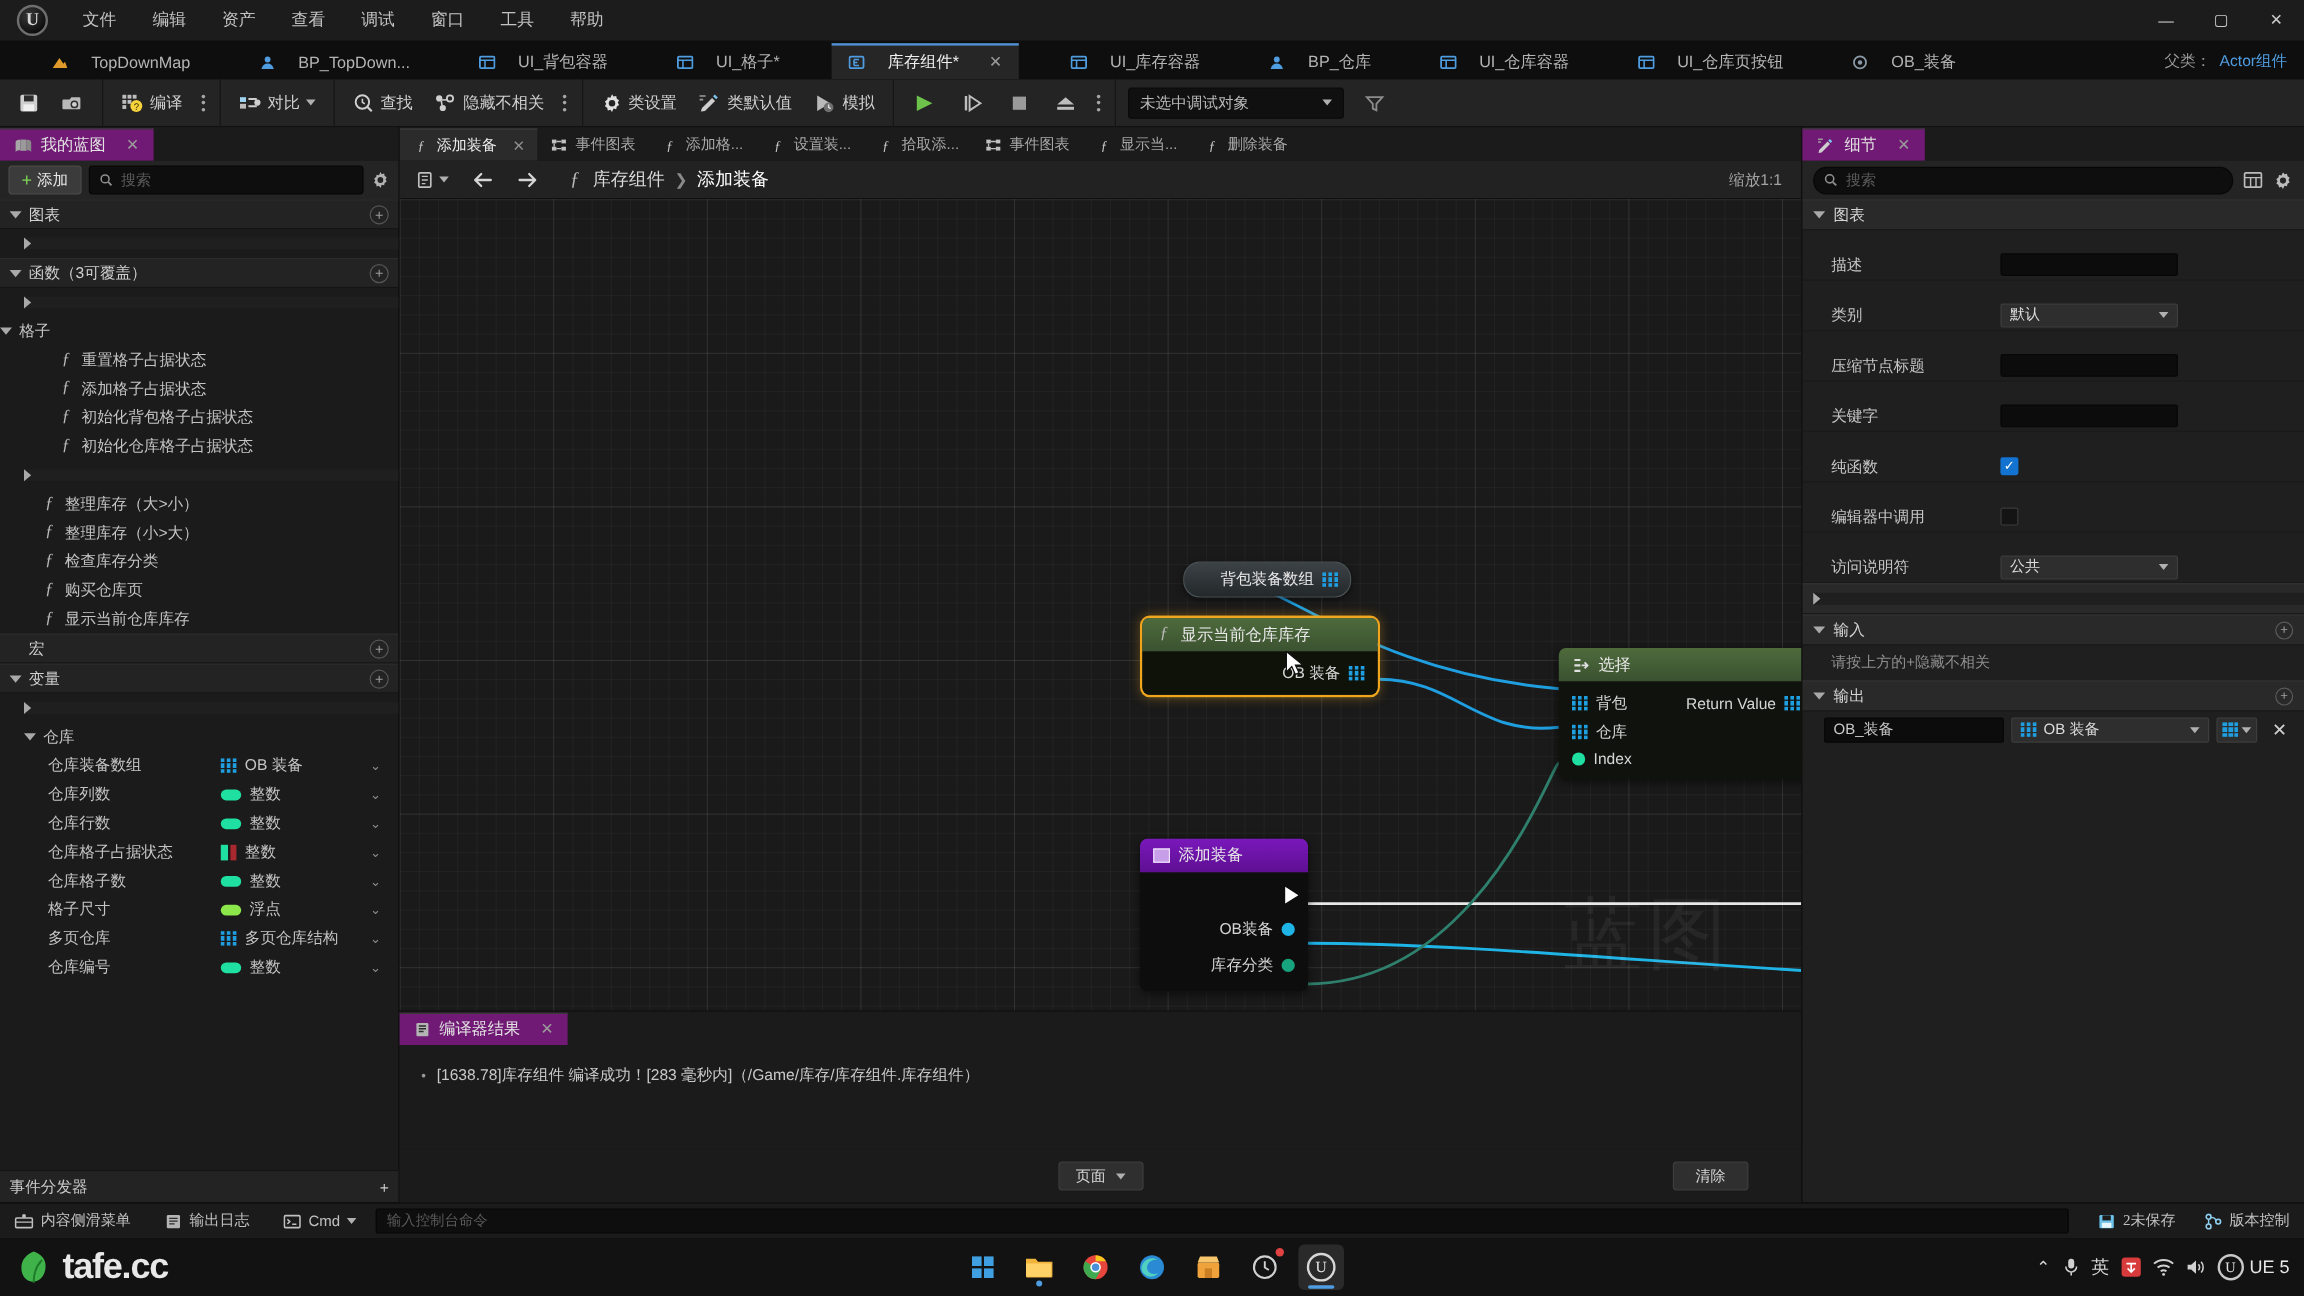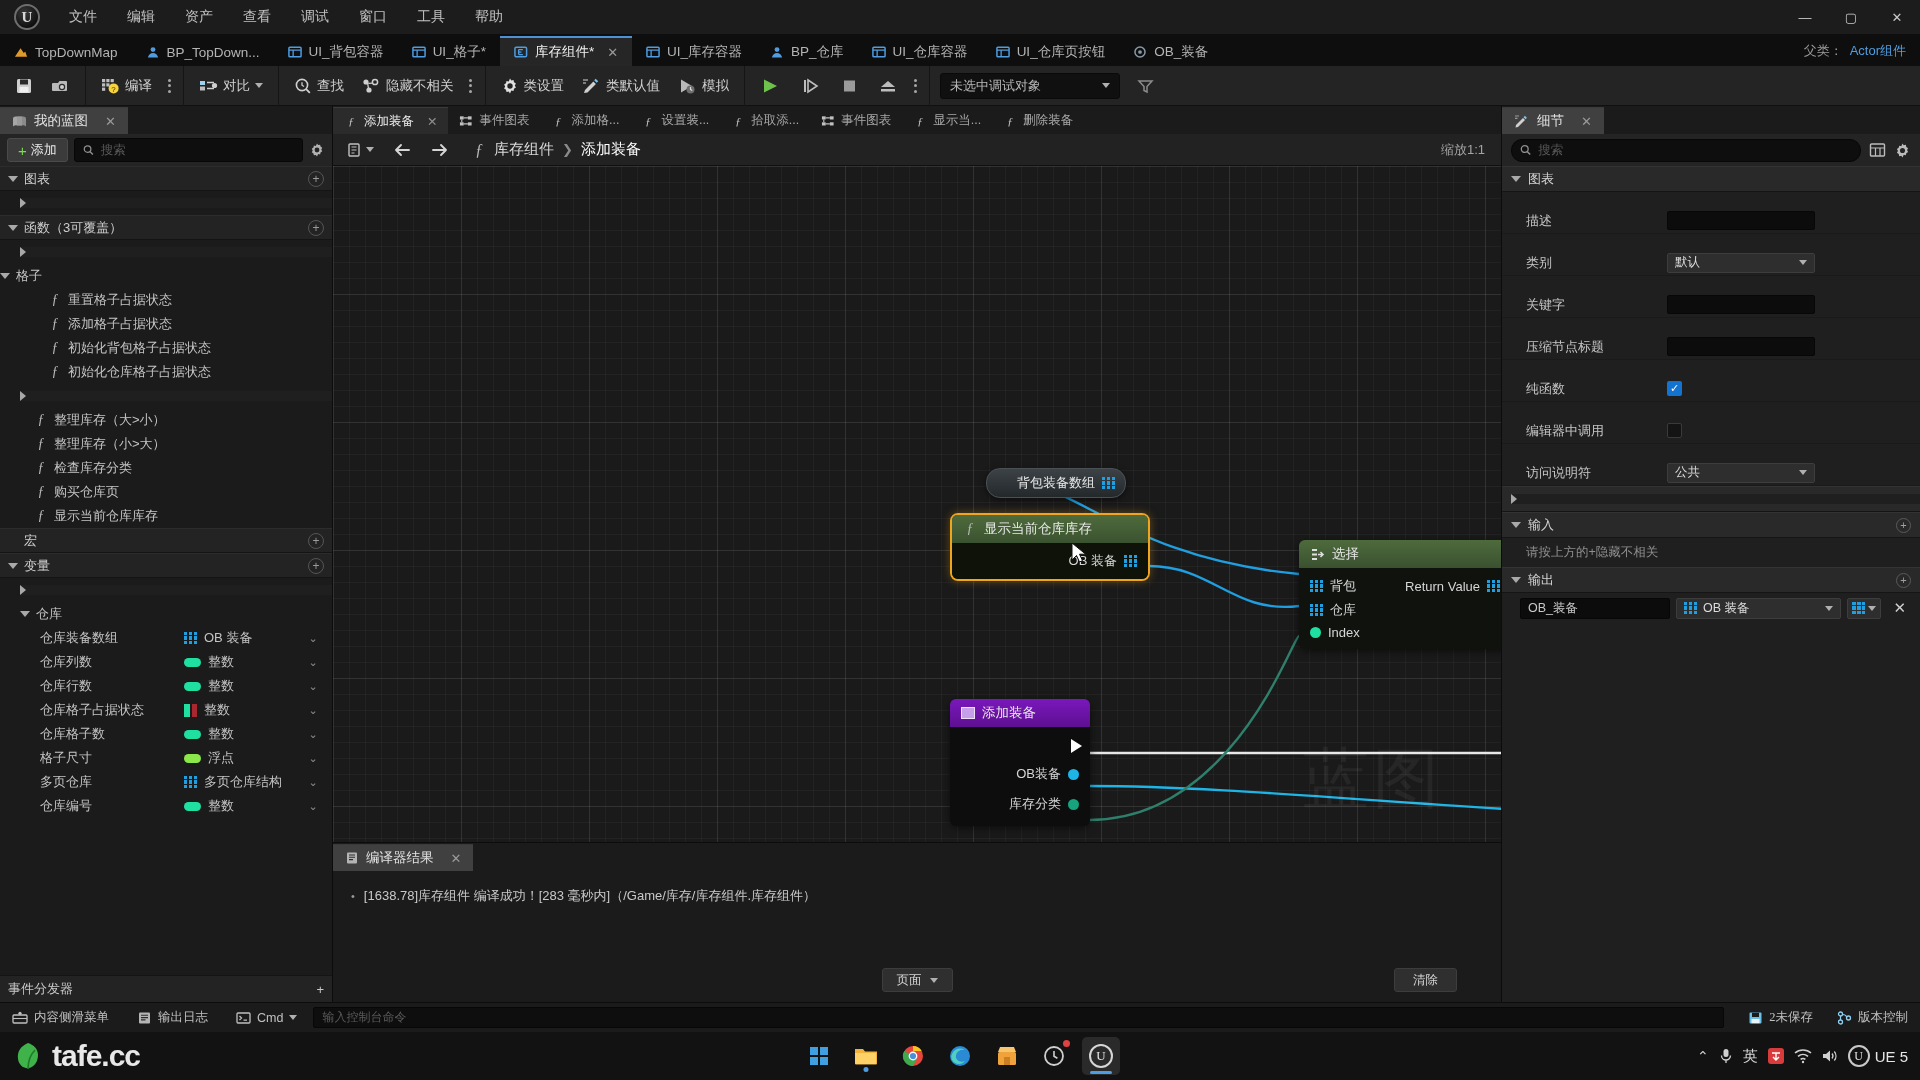--- a/index.html
+++ b/index.html
@@ -24,23 +24,24 @@
     font-family:"Liberation Serif",serif;font-size:15px;color:#d8d8d8;font-weight:bold;
   }
   .menu{display:flex;align-items:center;gap:0;}
   .menu-item{padding:6px 15px;font-size:14px;color:#c2c2c2;cursor:default;}
   .win-btns{position:absolute;right:0;top:0;height:34px;display:flex;}
   .win-btn{width:46px;height:34px;display:flex;align-items:center;justify-content:center;color:#c9c9c9;font-size:13px;}
 
   
   .tabbar{height:32px;background:#0e0e0e;display:flex;align-items:flex-end;flex:0 0 32px;position:relative;}
   .atab{
-    height:30px;display:flex;align-items:center;gap:7px;padding:0 14px;
+    height:30px;display:flex;align-items:center;gap:19px;padding:0 14px;
     font-size:13.5px;color:#b4b4b4;background:transparent;position:relative;cursor:default;
     border-top:2px solid transparent;
+    margin-left:29px;
   }
   .atab.active{background:#262626;color:#efefef;border-top:2px solid #4f8fd4;}
   .atab .tclose{margin-left:6px;color:#9a9a9a;font-size:13px;}
   .tab-ico{width:14px;height:14px;display:inline-block;flex:0 0 14px;}
   .parent-class{margin-left:auto;display:flex;align-items:center;gap:7px;padding-right:14px;font-size:13px;color:#9a9a9a;height:30px;}
   .parent-class .pc-link{color:#4f9de0;}
 
   
   .toolbar{height:40px;background:#242424;display:flex;align-items:center;flex:0 0 40px;border-bottom:1px solid #101010;}
   .tb-group{display:flex;align-items:center;height:40px;padding:0 7px;border-right:1px solid #151515;gap:2px;}
@@ -53,21 +54,21 @@
   }
   .caret{width:0;height:0;border-left:4px solid transparent;border-right:4px solid transparent;border-top:5px solid #b0b0b0;}
 
   
   .body{flex:1;display:flex;min-height:0;background:#111111;}
 
   .panel-head{
     height:28px;background:#1b1b1b;display:flex;align-items:flex-end;flex:0 0 28px;
   }
   .panel-tab{
-    height:27px;display:flex;align-items:center;gap:7px;padding:0 12px;background:#404040;
+    height:27px;display:flex;align-items:center;gap:7px;padding:0 12px;background:#701a75;
     font-size:13.5px;color:#e2e2e2;border-top:1px solid #3a3a3a;
   }
   .panel-tab .ptclose{margin-left:10px;color:#9a9a9a;font-size:13px;}
 
   
   .left{width:333px;background:#1b1b1b;display:flex;flex-direction:column;flex:0 0 333px;border-right:1px solid #0c0c0c;}
   .mb-toolrow{height:32px;display:flex;align-items:center;gap:6px;padding:0 7px;background:#242424;flex:0 0 32px;}
   .add-btn{
     display:flex;align-items:center;gap:4px;height:24px;padding:0 10px;border-radius:3px;
     background:#3b3b3b;border:1px solid #4a4a4a;font-size:13px;color:#e6e6e6;
@@ -961,27 +962,27 @@
           <div class="det-row">
             <div class="dlabel">类别</div>
             <div class="dval">
               <div class="dselect">
                 <span>默认</span>
                 <span class="caret"></span>
               </div>
             </div>
           </div>
           <div class="det-row">
-            <div class="dlabel">关键字</div>
+            <div class="dlabel">压缩节点标题</div>
             <div class="dval">
               <div class="dinput"></div>
             </div>
           </div>
           <div class="det-row">
-            <div class="dlabel">压缩节点标题</div>
+            <div class="dlabel">关键字</div>
             <div class="dval">
               <div class="dinput"></div>
             </div>
           </div>
           <div class="det-row">
             <div class="dlabel">纯函数</div>
             <div class="dval">
               <div class="dcheck">✓</div>
             </div>
           </div>

